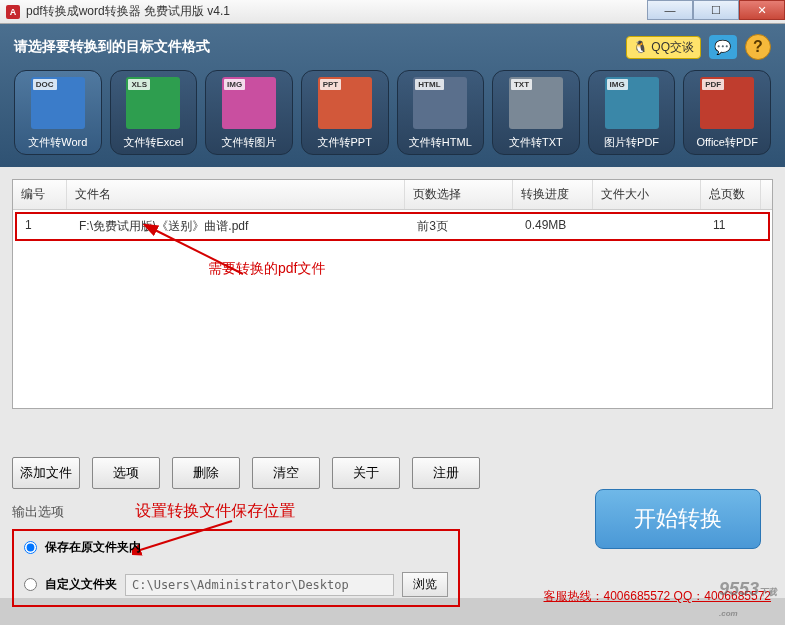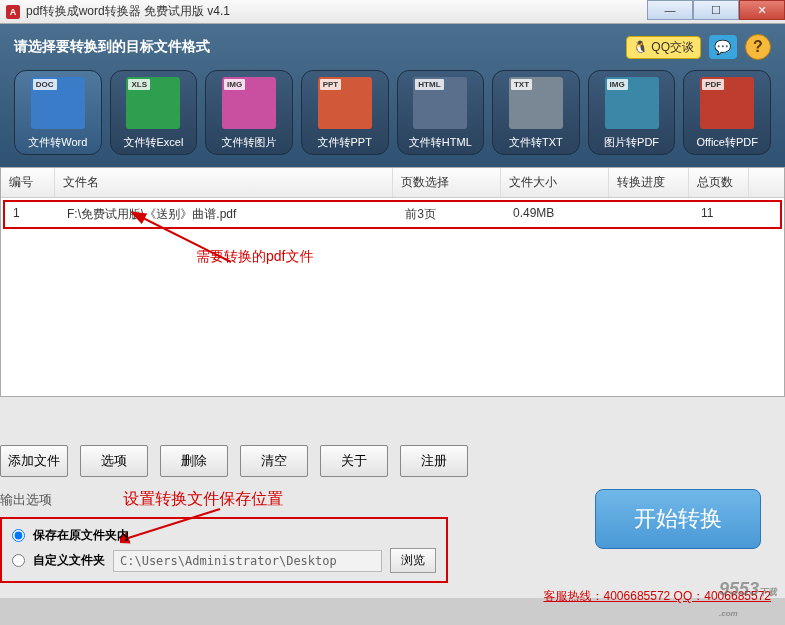--- a/index.html
+++ b/index.html
@@ -20,21 +20,21 @@
 .chat-icon { width: 28px; height: 24px; background: #3aa4dd; border-radius: 4px; display: flex; align-items: center; justify-content: center; color: #fff; font-size: 14px; }
 .help-icon { width: 26px; height: 26px; background: #f6b93b; border-radius: 50%; display: flex; align-items: center; justify-content: center; color: #5a3a00; font-weight: bold; font-size: 16px; border: 1px solid #b97f13; }
 
 .format-row { display: flex; gap: 8px; }
 .format-tile { flex: 1; background: linear-gradient(to bottom, #3d5b7b 0%, #2a425d 100%); border: 1px solid #1d3045; border-radius: 12px; padding: 6px 4px 4px; text-align: center; cursor: pointer; }
 .format-tile.active { background: linear-gradient(to bottom, #5079a0, #345a80); }
 .tile-icon { width: 54px; height: 52px; margin: 0 auto 6px; border-radius: 3px; position: relative; display: flex; align-items: center; justify-content: center; font-size: 10px; color: #fff; font-weight: bold; }
 .tile-icon .badge { position: absolute; top: 2px; left: 2px; background: rgba(255,255,255,0.8); color: #333; font-size: 8px; padding: 1px 3px; border-radius: 1px; }
 .tile-label { color: #fff; font-size: 11px; }
 
-.main-area { background: #e8e8e8; height: calc(625px - 24px - 170px); display: flex; flex-direction: column; }
+.main-area { background: #e8e8e8; padding: 12px; height: calc(625px - 24px - 170px); display: flex; flex-direction: column; }
 .file-table { background: #fff; border: 1px solid #aaa; flex: 0 0 230px; overflow: hidden; position: relative; }
 .table-header { display: flex; background: linear-gradient(to bottom, #fdfdfd, #ececec); border-bottom: 1px solid #ccc; }
 .th { padding: 6px 8px; font-size: 12px; color: #333; border-right: 1px solid #ddd; }
 .file-row { display: flex; border: 2px solid #d40000; margin: 2px; }
 .td { padding: 4px 8px; font-size: 12px; color: #333; }
 .col-num { width: 54px; }
 .col-name { width: 338px; }
 .col-pages { width: 108px; font-family: Liberation Mono, monospace; }
 .col-size { width: 108px; }
 .col-prog { width: 80px; }
@@ -42,21 +42,21 @@
 
 .annotation { position: absolute; color: #d40000; font-size: 14px; pointer-events: none; }
 .arrow-svg { position: absolute; pointer-events: none; }
 
 .btn-row { display: flex; gap: 12px; margin: 12px 0; }
 .btn { background: linear-gradient(to bottom, #fcfcfc, #e2e2e2); border: 1px solid #888; border-radius: 2px; padding: 6px 0; width: 68px; text-align: center; font-size: 13px; cursor: pointer; margin-top: 36px; }
 
 .output-section { position: relative; }
 .output-title { font-size: 13px; color: #555; margin-bottom: 8px; display: inline-block; }
 .annotation2 { color: #d40000; font-size: 16px; margin-left: 68px; }
-.output-box { border: 2px solid #d40000; padding: 8px 10px; width: 448px; display: flex; flex-direction: column; gap: 4px; position: relative; }
+.output-box { border: 2px solid #d40000; padding: 8px 10px; width: 448px; display: flex; flex-direction: column; gap: 16px; position: relative; }
 .radio-row { display: flex; align-items: center; gap: 8px; font-size: 12px; }
 .radio-row input[type=radio] { margin: 0; }
 .radio-row label { font-weight: bold; }
 .path-input { flex: 1; background: #f2f2f2; border: 1px solid #bbb; padding: 3px 6px; font-size: 12px; color: #666; font-family: SimSun, monospace; }
 .browse-btn { background: linear-gradient(to bottom, #fafafa, #e4e4e4); border: 1px solid #999; padding: 3px 10px; font-size: 12px; }
 
 .start-btn { position: absolute; right: 24px; bottom: 76px; background: linear-gradient(to bottom, #6fb8e8, #4a98d6); border: 1px solid #2b76b5; border-radius: 8px; color: #fff; font-size: 22px; padding: 14px 38px; cursor: pointer; }
 
 .hotline { position: absolute; right: 14px; bottom: 20px; color: #d40000; font-size: 12px; text-decoration: underline; }
 .watermark { position: absolute; right: 8px; bottom: 4px; color: rgba(100,100,100,0.6); font-size: 18px; font-style: italic; font-weight: bold; }
@@ -139,22 +139,22 @@
         </div>
       </div>
   </div>
 
   <div class="main-area">
     <div class="file-table">
       <div class="table-header">
         <div class="th col-num">编号</div>
         <div class="th col-name">文件名</div>
         <div class="th col-pages">页数选择</div>
+        <div class="th col-prog">转换进度</div>
         <div class="th col-size">文件大小</div>
-        <div class="th col-prog">转换进度</div>
         <div class="th col-total">总页数</div>
       </div>
       <div class="file-row">
         <div class="td col-num">1</div>
         <div class="td col-name">F:\免费试用版\《送别》曲谱.pdf</div>
         <div class="td col-pages">前3页</div>
         <div class="td col-size">0.49MB</div>
         <div class="td col-prog"></div>
         <div class="td col-total">11</div>
       </div>

